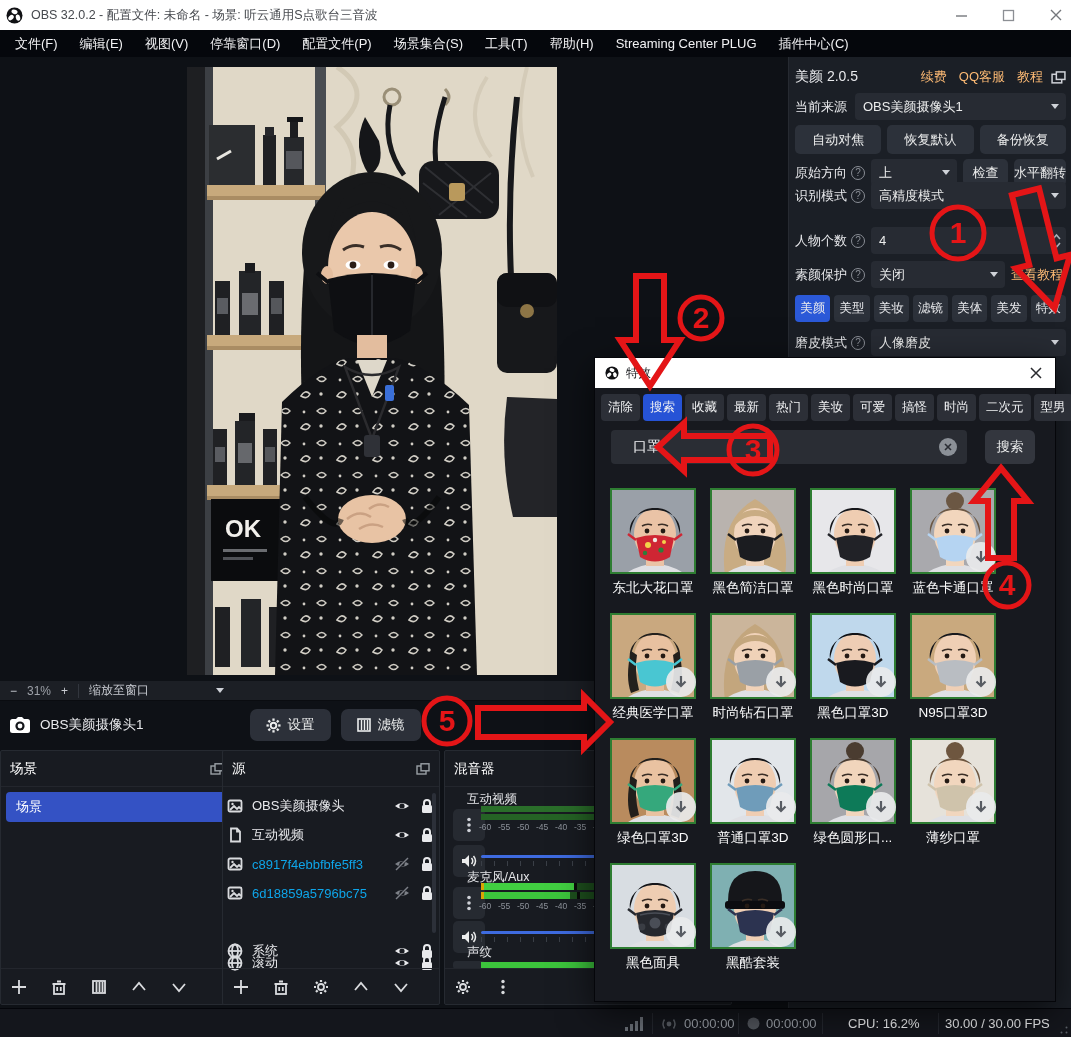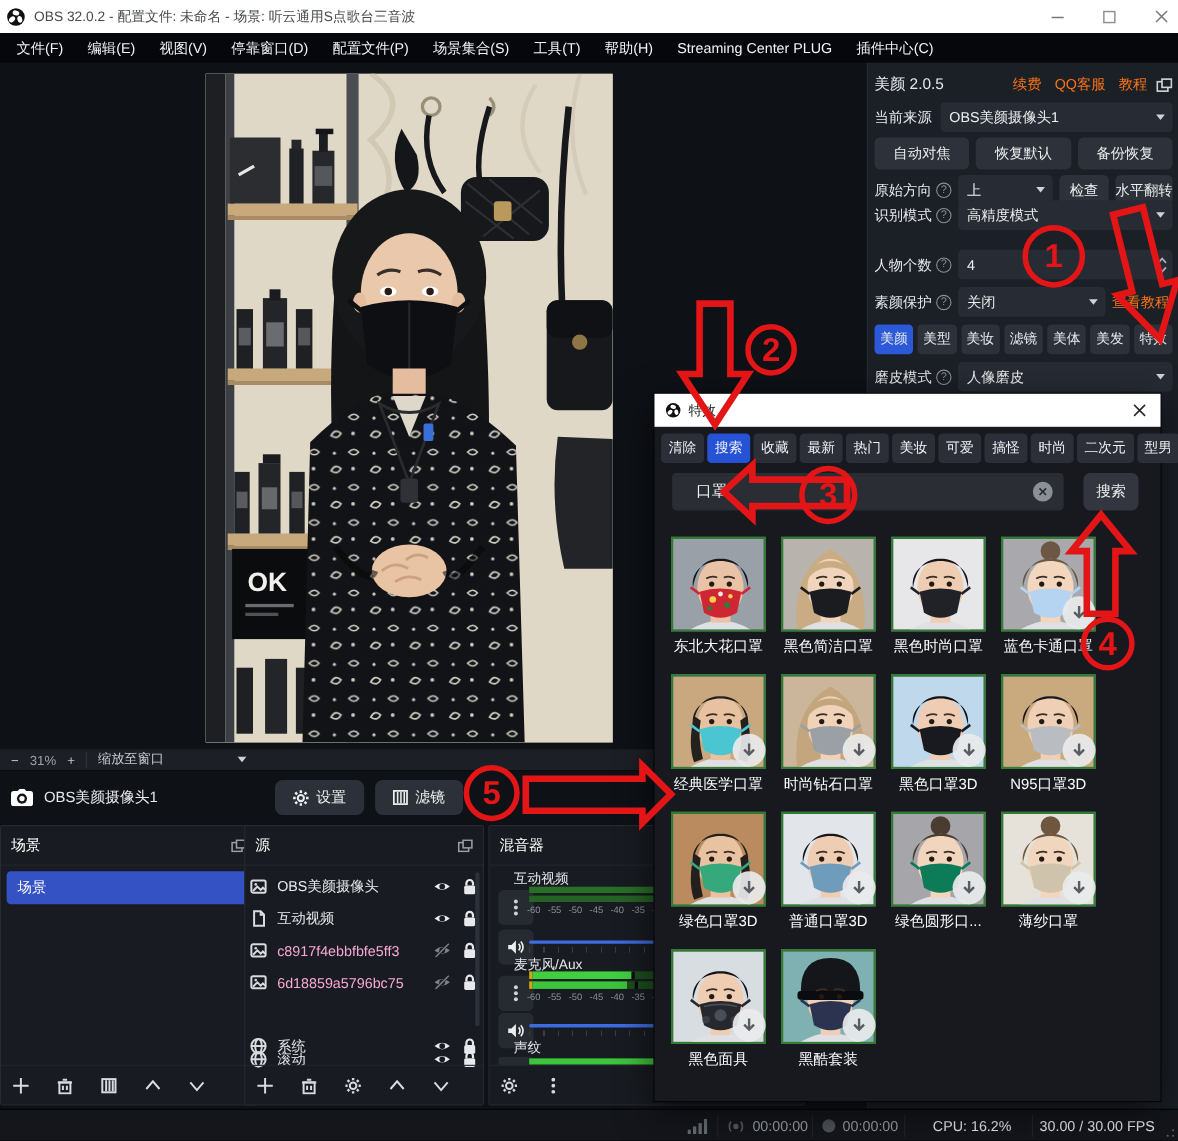--- a/index.html
+++ b/index.html
@@ -27,21 +27,21 @@
 
 .dock{background:#181b21;border:1px solid #262a31;border-radius:2px;top:750px;height:255px}
 .dock-head{height:36px;display:flex;align-items:center;justify-content:space-between;
   padding:0 9px;font-size:13.5px;color:#fff;border-bottom:1px solid #23262d}
 .dock-foot{position:absolute;left:0;bottom:0;width:100%;height:36px;border-top:1px solid #23262d;
   display:flex;align-items:center;gap:24px;padding-left:10px}
 .scene-item{position:absolute;left:5px;top:41px;width:calc(100% - 10px);height:30px;background:#3452c4;
   border-radius:4px;display:flex;align-items:center;padding-left:10px;font-size:13px;color:#fff}
 .src-row{position:absolute;left:4px;width:208px;height:28px;display:flex;align-items:center;gap:9px;font-size:13px}
 .src-name{flex:1;overflow:hidden;white-space:nowrap}
-.dim{color:#f9a8d4}
+.dim{color:#0ea5e9}
 .icon-btn{display:flex;align-items:center;justify-content:center;cursor:default}
 
 .mix-name{position:absolute;font-size:12.5px;color:#e4e5e8}
 .mix-btn{position:absolute;width:32px;height:32px;background:#262a31;border-radius:5px;
   display:flex;align-items:center;justify-content:center}
 .meter{position:absolute;height:6px;background:#163b16;overflow:hidden}
 .meter .lit{position:absolute;left:0;top:0;height:100%}
 .scale{position:absolute;width:120px;overflow:hidden;white-space:nowrap;font-size:8.5px;color:#8d929a;letter-spacing:0}
 .scale span{display:inline-block;width:19px}
 .slider{position:absolute;height:3px;background:#3e6be0;border-radius:2px}
@@ -52,21 +52,21 @@
 .b-row{position:absolute;left:6px;width:271px;display:flex;align-items:center}
 .b-label{color:#e8e9ec;display:flex;align-items:center;gap:4px;white-space:nowrap}
 .help{width:14px;height:14px;border:1px solid #8a8e96;border-radius:50%;font-size:10px;color:#8a8e96;
   display:inline-flex;align-items:center;justify-content:center}
 .dd{background:#272b33;border-radius:4px;height:27px;display:flex;align-items:center;
   padding:0 8px;color:#eceded;position:relative}
 .dd .caret{position:absolute;right:7px;width:0;height:0;border-left:4.5px solid transparent;
   border-right:4.5px solid transparent;border-top:5px solid #cfd2d8}
 .bbtn{background:#2c313a;border-radius:5px;height:29px;display:flex;align-items:center;
   justify-content:center;color:#eceded;cursor:default}
-.blue-link{color:#f97316}
+.blue-link{color:#fdba74}
 .btab{height:27px;border-radius:4px;background:#2c313a;display:flex;align-items:center;
   justify-content:center;font-size:12.5px;flex:1;cursor:default}
 .btab.active{background:#2b59d8}
 
 .dialog{left:595px;top:358px;width:460px;height:643px;background:#17191f;z-index:5;
   box-shadow:0 0 0 1px #05060a,0 10px 34px rgba(0,0,0,.65)}
 .dlg-title{position:absolute;left:0;top:0;width:100%;height:30px;background:#fff;color:#17181c;
   font-size:12.5px;display:flex;align-items:center;gap:7px;padding-left:10px}
 .dlg-tabs{position:absolute;left:6px;top:36px;width:448px;display:flex;gap:3px}
 .dtab{height:27px;border-radius:4px;background:#2c2f37;color:#f0f1f3;font-size:12.5px;

